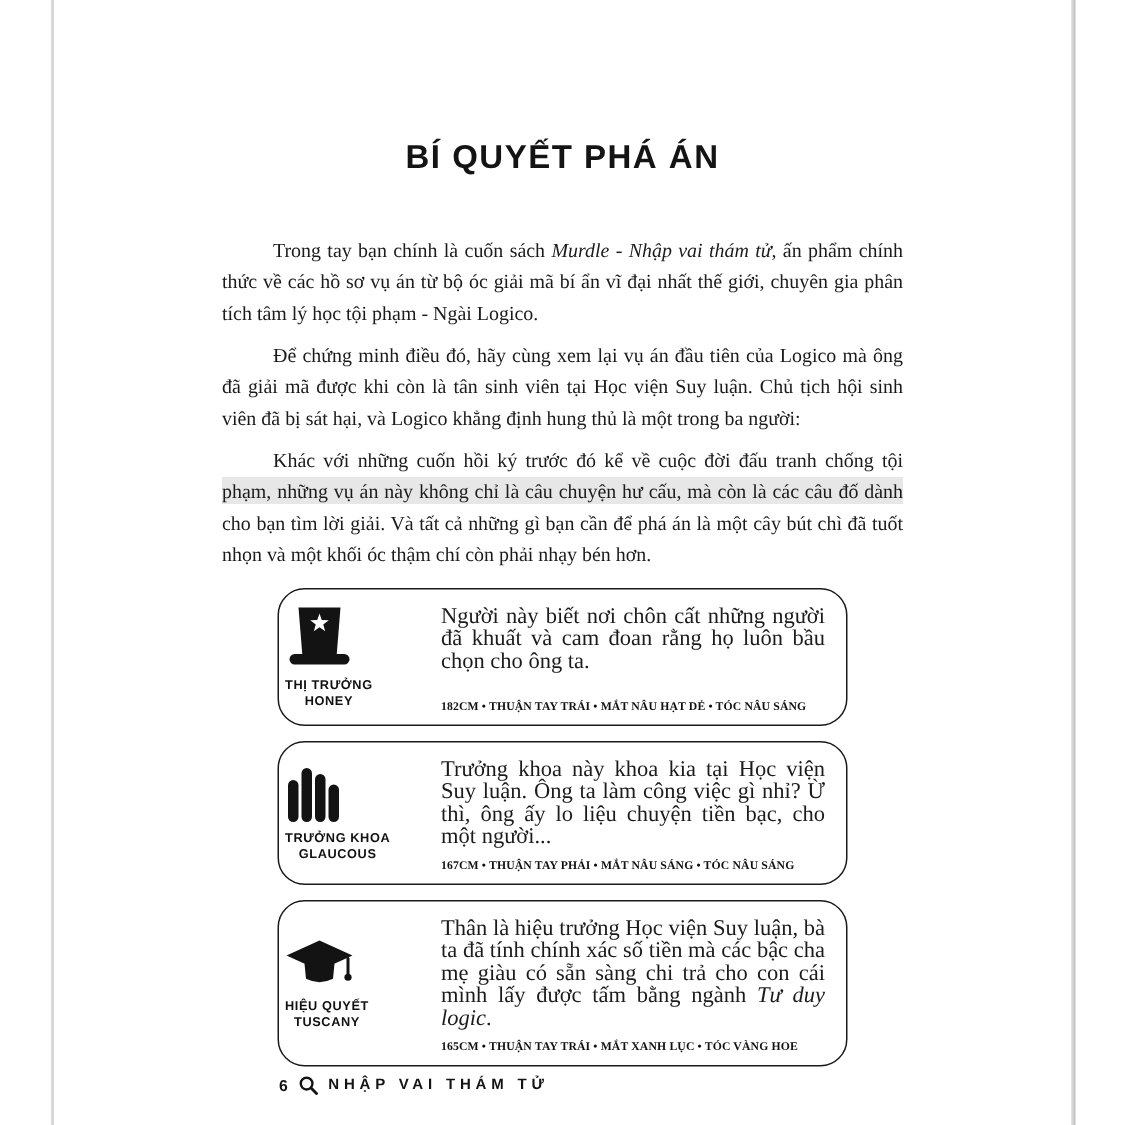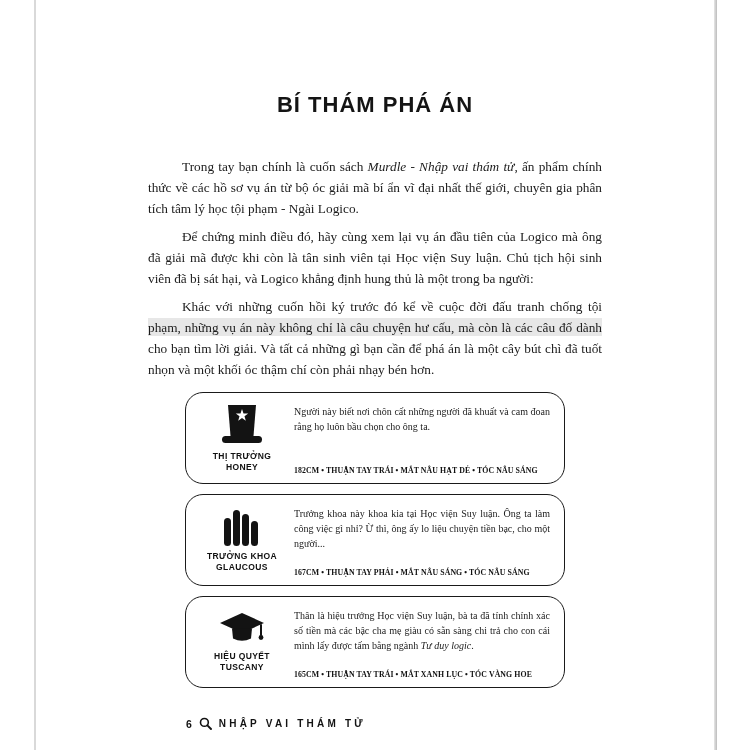--- a/index.html
+++ b/index.html
@@ -58,21 +58,21 @@
     background: #fff;
     display: flex;
     align-items: stretch;
     min-height: 92px;
     padding: 9px 14px 8px 4px;
   }
   .suspect-left {
     flex: 0 0 104px;
     display: flex;
     flex-direction: column;
-    align-items: center;
+    align-items: flex-start;
     justify-content: center;
     gap: 5px;
   }
   .suspect-icon svg { display: block; }
   .suspect-name {
     font-family: "Liberation Sans", "DejaVu Sans", sans-serif;
     font-size: 8.5px;
     font-weight: bold;
     letter-spacing: 0.4px;
     line-height: 11px;
@@ -82,21 +82,21 @@
   .suspect-right {
     flex: 1;
     display: flex;
     flex-direction: column;
     justify-content: space-between;
     padding-top: 2px;
     min-width: 0;
   }
   .suspect-desc {
     margin: 0;
-    font-size: 10px;
+    font-size: 15px;
     line-height: 15px;
     text-align: justify;
   }
   .suspect-desc em { font-style: italic; }
   .suspect-stats {
     margin-top: 6px;
     font-family: Liberation Serif, serif;
     font-size: 7.8px;
     font-weight: bold;
     letter-spacing: 0.1px;
@@ -119,21 +119,21 @@
   .book-title { font-size: 10px; font-weight: bold; letter-spacing: 3.2px; }
 </style>
 </head>
 <body>
 
 <div class="page-edge left"></div>
 <div class="page-edge right"></div>
 
 <div class="content">
 
-  <h1 class="page-title">BÍ THÁM PHÁ ÁN</h1>
+  <h1 class="page-title">BÍ QUYẾT PHÁ ÁN</h1>
 
   <p class="body-p first"><span>Trong tay bạn chính là cuốn sách </span><em>Murdle - Nhập vai thám tử</em><span>, ấn phẩm chính thức về các hồ sơ vụ án từ bộ óc giải mã bí ẩn vĩ đại nhất thế giới, chuyên gia phân tích tâm lý học tội phạm - Ngài Logico.</span></p>
 
   <p class="body-p">Để chứng minh điều đó, hãy cùng xem lại vụ án đầu tiên của Logico mà ông đã giải mã được khi còn là tân sinh viên tại Học viện Suy luận. Chủ tịch hội sinh viên đã bị sát hại, và Logico khẳng định hung thủ là một trong ba người:</p>
 
   <p class="body-p scan-highlight">Khác với những cuốn hồi ký trước đó kể về cuộc đời đấu tranh chống tội phạm, những vụ án này không chỉ là câu chuyện hư cấu, mà còn là các câu đố dành cho bạn tìm lời giải. Và tất cả những gì bạn cần để phá án là một cây bút chì đã tuốt nhọn và một khối óc thậm chí còn phải nhạy bén hơn.</p>
 
   <div class="suspect-list">
 
     <div class="suspect-card">

